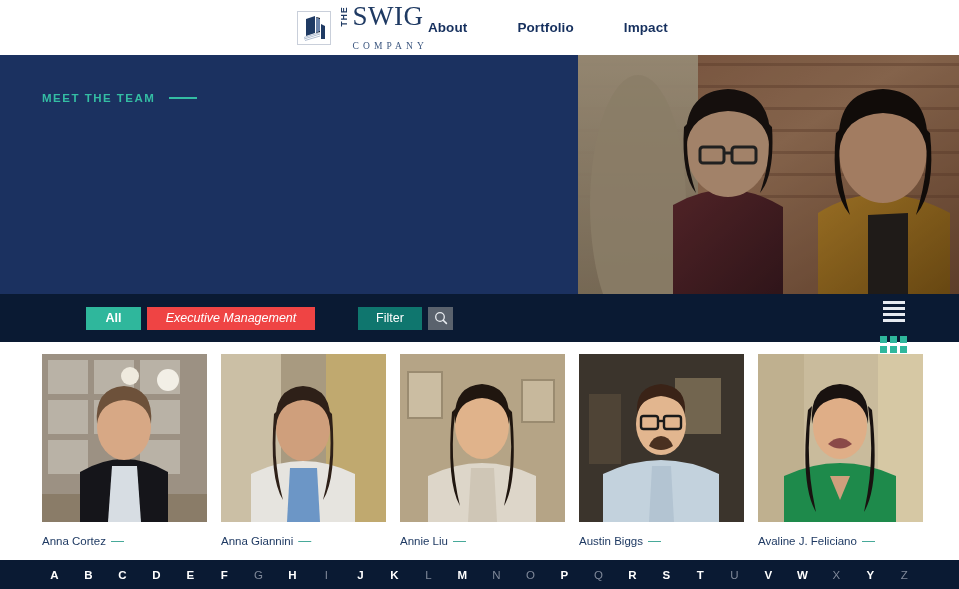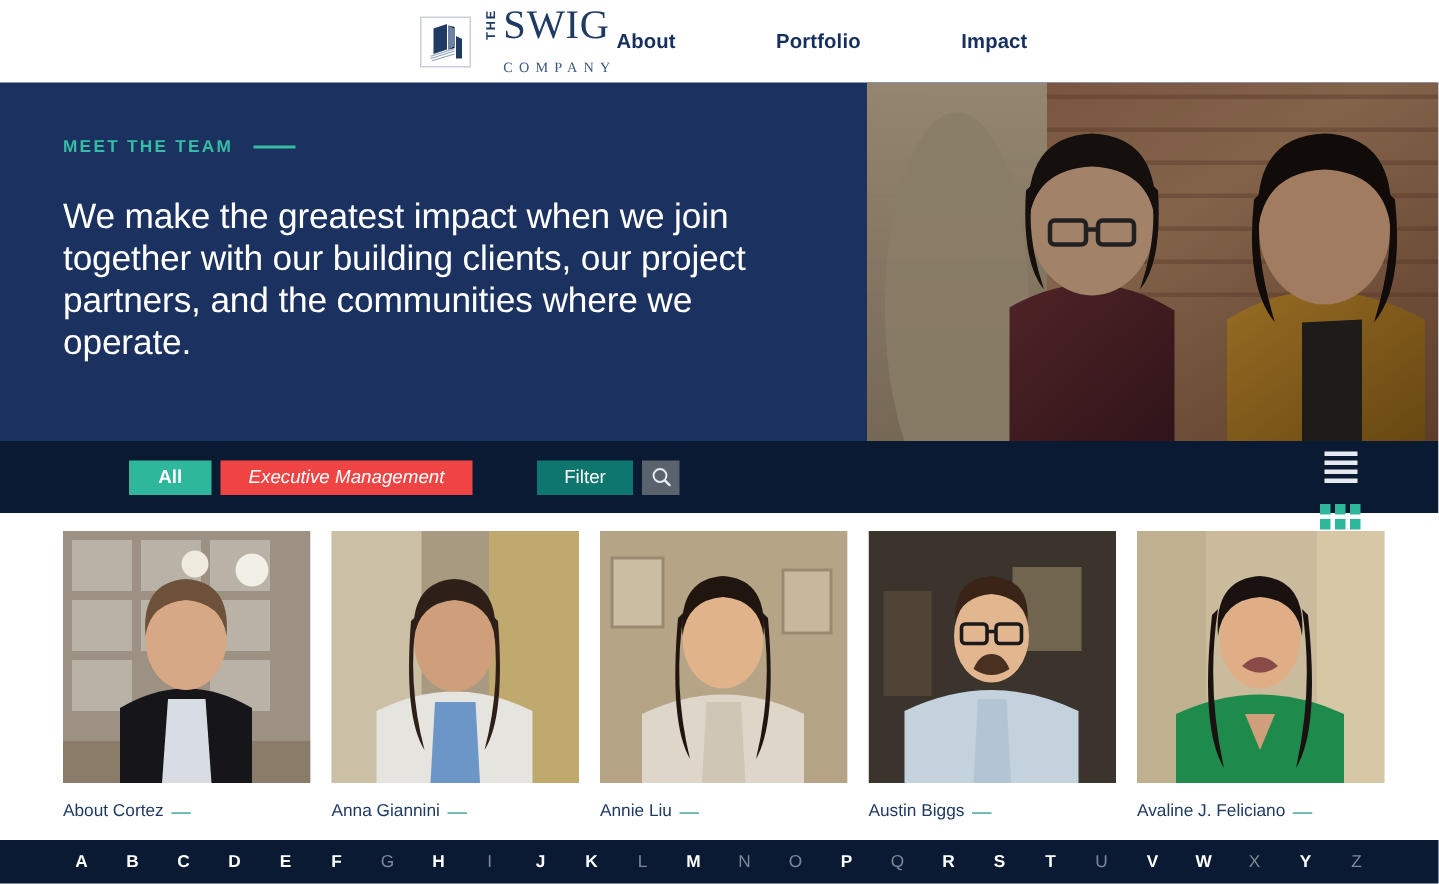--- a/index.html
+++ b/index.html
@@ -49,21 +49,21 @@
     font-weight: 400;
   }
   .logo-company {
     font-family: Liberation Serif, serif;
     font-size: 9.5px;
     letter-spacing: 4.1px;
     color: #3b567f;
     line-height: 12px;
     margin-top: 11px;
   }
-  .nav { display: flex; align-items: center; gap: 67px; }
+  .nav { display: flex; align-items: center; gap: 50px; }
   .nav a {
     font-size: 13.5px;
     font-weight: 700;
     color: #16305e;
     text-decoration: none;
     letter-spacing: 0.1px;
   }
 
   
   .hero {
@@ -234,21 +234,20 @@
     <a href="#">Impact</a>
   </div>
 </div>
 
 <div class="hero">
   <div class="hero-copy">
     <div class="eyebrow">
       <span class="eyebrow-text">MEET THE TEAM</span>
       <span class="eyebrow-rule"></span>
     </div>
-    <div class="hero-head">We make the greatest impact when we join together with our building clients, our project partners, and the communities where we operate.</div>
   </div>
   <div class="hero-photo">
     <svg width="381" height="239" viewBox="0 0 381 239">
       <defs>
         <linearGradient id="brickbg" x1="0" y1="0" x2="1" y2="1">
           <stop offset="0%" stop-color="#9a6a4e"></stop>
           <stop offset="45%" stop-color="#b08464"></stop>
           <stop offset="100%" stop-color="#7d5238"></stop>
         </linearGradient>
         <linearGradient id="khaki" x1="0" y1="0" x2="0" y2="1">
@@ -357,21 +356,21 @@
         <circle cx="126" cy="26" r="11" fill="#f2efe6"></circle>
         <circle cx="88" cy="22" r="9" fill="#efeade"></circle>
         <rect x="0" y="140" width="165" height="28" fill="#8a7c68"></rect>
         <path d="M38 168 L38 118 Q82 92 126 118 L126 168 Z" fill="#15151a"></path>
         <path d="M66 168 L70 112 L95 112 L99 168 Z" fill="#d7dde3"></path>
         <ellipse cx="82" cy="73" rx="27" ry="33" fill="#d7a885"></ellipse>
         <path d="M55 70 Q52 34 82 32 Q112 34 109 70 Q106 48 82 46 Q58 48 55 70 Z" fill="#6d513a"></path>
       </svg>
     </div>
     <div class="card-label">
-      <span>About Cortez</span>
+      <span>Anna Cortez</span>
       <span class="card-dash">—</span>
     </div>
   </div>
 
   <div class="card">
     <div class="card-photo">
       <svg width="165" height="168" viewBox="0 0 165 168">
         <rect width="165" height="168" fill="#a89a80"></rect>
         <rect x="0" y="0" width="60" height="168" fill="#cbbfa5"></rect>
         <rect x="105" y="0" width="60" height="168" fill="#c0a96f"></rect>

